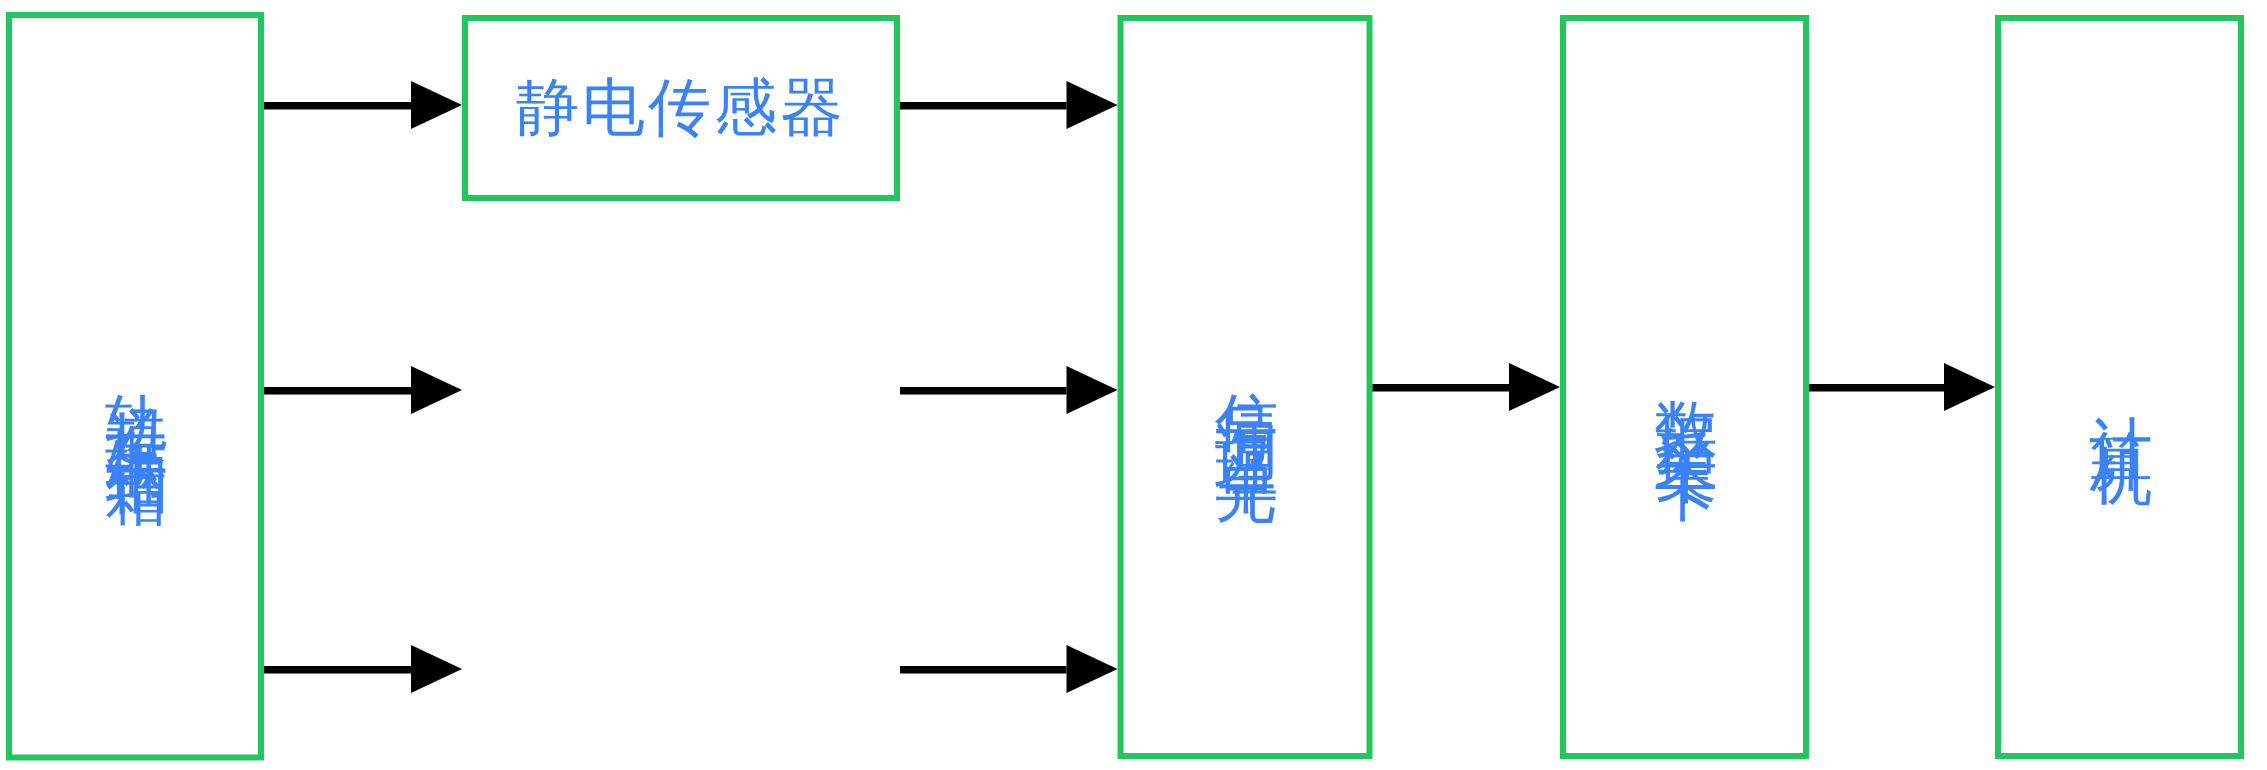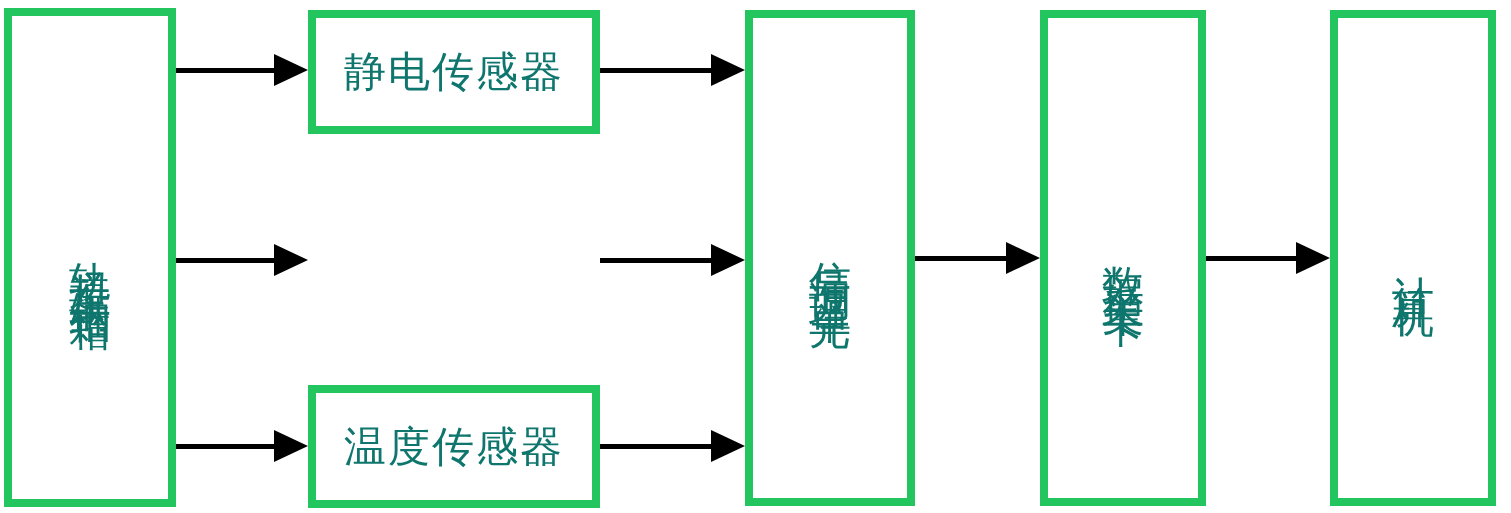--- a/index.html
+++ b/index.html
@@ -13,26 +13,26 @@
   .canvas {
     position: relative;
     width: 1511px;
     height: 513px;
     background: #ffffff;
     overflow: hidden;
   }
   .box {
     position: absolute;
     box-sizing: border-box;
-    border: 8px solid #22c55e;
+    border: 4px solid #22c55e;
     background: #ffffff;
     display: flex;
     align-items: center;
     justify-content: center;
-    color: #0f766e;
+    color: #3b82f6;
   }
   .h-label {
     font-size: 42px;
     letter-spacing: 2px;
     white-space: nowrap;
   }
   .v-label {
     writing-mode: vertical-rl;
     text-orientation: upright;
     font-size: 42px;
@@ -66,23 +66,20 @@
 
   <div class="box" style="left:4px; top:8px; width:172px; height:499px;">
     <span class="v-label">轨道车辆轴箱</span>
   </div>
 
   <div class="box" style="left:308px; top:10px; width:292px; height:124px;">
     <span class="h-label">静电传感器</span>
   </div>
 
 
-  <div class="box" style="left:308px; top:385px; width:292px; height:123px;">
-    <span class="h-label">温度传感器</span>
-  </div>
 
   <div class="box" style="left:745px; top:10px; width:170px; height:496px;">
     <span class="v-label">信号调理单元</span>
   </div>
 
   <div class="box" style="left:1040px; top:10px; width:166px; height:496px;">
     <span class="v-label">数据采集卡</span>
   </div>
 
   <div class="box" style="left:1330px; top:10px; width:166px; height:496px;">

